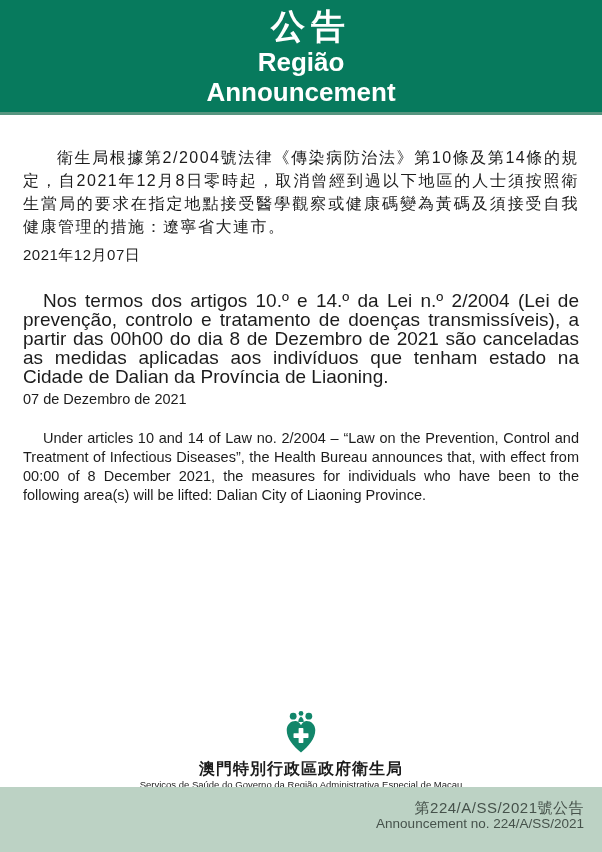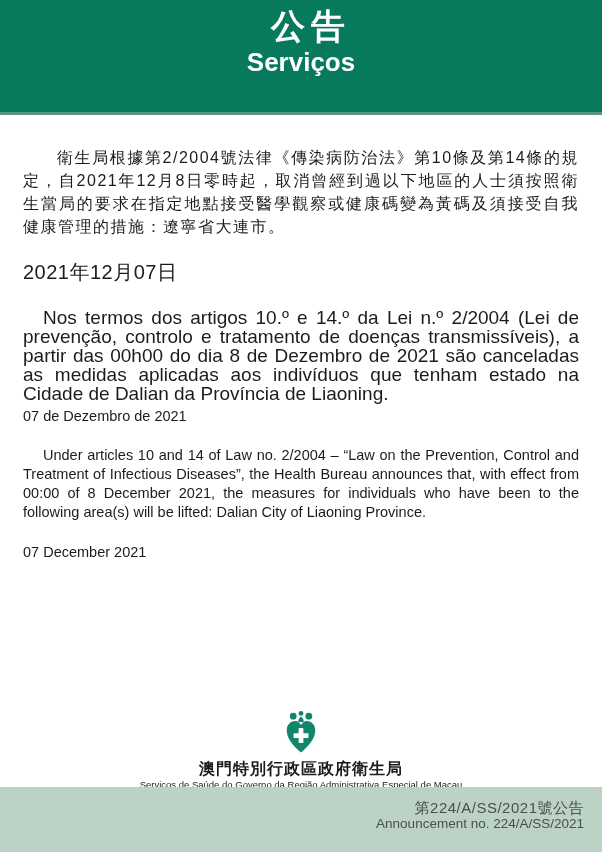--- a/index.html
+++ b/index.html
@@ -49,22 +49,22 @@
     text-align:justify;
   }
   .para-zh{
     margin-top:31px;
     font-size:16px;
     line-height:23px;
     letter-spacing:1.5px;
     text-indent:34px;
   }
   .date-zh{
-    margin-top:24px;
-    font-size:20px;
+    margin-top:7px;
+    font-size:15px;
     letter-spacing:0.5px;
     line-height:20px;
   }
   .para-pt{
     margin-top:26px;
     font-size:19px;
     line-height:19px;
     text-indent:20px;
   }
   .date-pt{
@@ -134,32 +134,32 @@
     line-height:14px;
   }
 </style>
 </head>
 <body>
 
 <div class="page">
 
   <div class="banner">
     <div class="title-zh">公告</div>
-    <div class="title-pt">Serviços</div>
+    <div class="title-pt">Região</div>
+    <div class="title-en">Announcement</div>
   </div>
 
   <div class="content">
     <p class="para para-zh">衛生局根據第2/2004號法律《傳染病防治法》第10條及第14條的規定，自2021年12月8日零時起，取消曾經到過以下地區的人士須按照衛生當局的要求在指定地點接受醫學觀察或健康碼變為黃碼及須接受自我健康管理的措施：遼寧省大連市。</p>
     <p class="date-zh">2021年12月07日</p>
 
     <p class="para para-pt">Nos termos dos artigos 10.º e 14.º da Lei n.º 2/2004 (Lei de prevenção, controlo e tratamento de doenças transmissíveis), a partir das 00h00 do dia 8 de Dezembro de 2021 são canceladas as medidas aplicadas aos indivíduos que tenham estado na Cidade de Dalian da Província de Liaoning.</p>
     <p class="date-pt">07 de Dezembro de 2021</p>
 
     <p class="para para-en">Under articles 10 and 14 of Law no. 2/2004 – “Law on the Prevention, Control and Treatment of Infectious Diseases”, the Health Bureau announces that, with effect from 00:00 of 8 December 2021, the measures for individuals who have been to the following area(s) will be lifted: Dalian City of Liaoning Province.</p>
-    <p class="date-en">07 December 2021</p>
   </div>
 
   <div class="agency">
     <span class="logo">
       <svg viewBox="0 0 100 130" width="34" height="47" xmlns="http://www.w3.org/2000/svg">
 
         <circle cx="27" cy="17" r="10" fill="var(--logo-green)"></circle>
         <circle cx="73" cy="17" r="10" fill="var(--logo-green)"></circle>
         <circle cx="50" cy="9" r="7" fill="var(--logo-green)"></circle>
 

